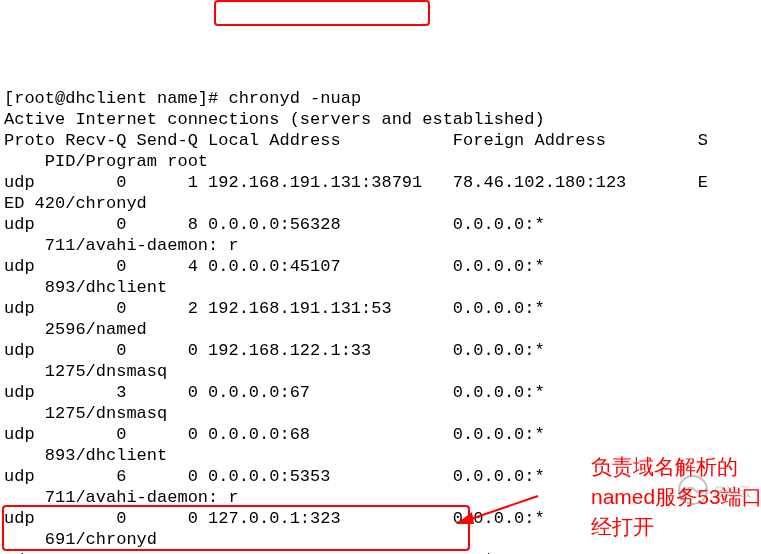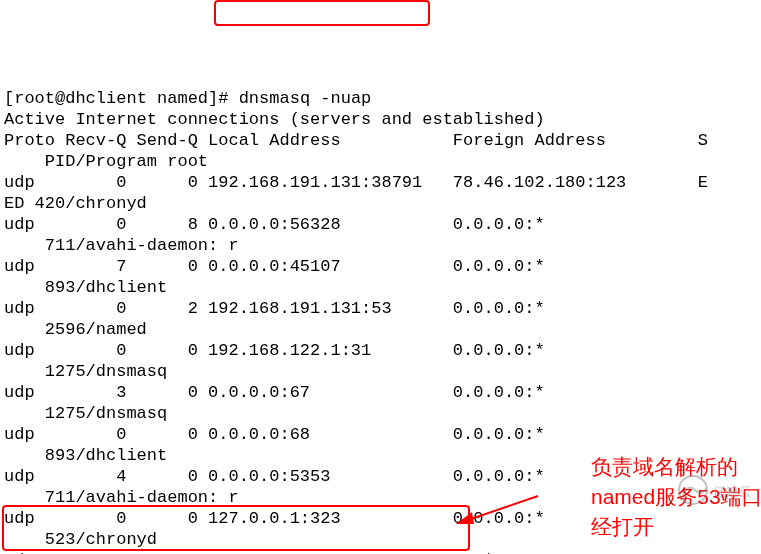--- a/index.html
+++ b/index.html
@@ -46,42 +46,42 @@
     opacity: 0.45;
     pointer-events: none;
   }
   .watermark svg { display:block; }
 </style>
 </head>
 <body>
 
 
 
-<span>[</span><span>root</span><span>@</span><span>dhclient</span> <span>named</span><span>]</span><span>#</span> <span>dnsmasq -nuap</span>
+<span>[</span><span>root</span><span>@</span><span>dhclient</span> <span>name</span><span>]</span><span>#</span> <span>chronyd -nuap</span>
 <span>Active Internet connections (servers and established)</span>
 <span>Proto Recv-Q Send-Q Local Address           Foreign Address         S</span>
 <span>    PID/Program root</span>
-<span>udp        0      0 192.168.191.131:38791   78.46.102.180:123       E</span>
+<span>udp        0      1 192.168.191.131:38791   78.46.102.180:123       E</span>
 <span>ED 420/chronyd</span>
 <span>udp        0      8 0.0.0.0:56328           0.0.0.0:*</span>
 <span>    711/avahi-daemon: r</span>
-<span>udp        7      0 0.0.0.0:45107           0.0.0.0:*</span>
+<span>udp        0      4 0.0.0.0:45107           0.0.0.0:*</span>
 <span>    893/dhclient</span>
 <span>udp        0      2 192.168.191.131:53      0.0.0.0:*</span>
 <span>    2596/named</span>
-<span>udp        0      0 192.168.122.1:31        0.0.0.0:*</span>
+<span>udp        0      0 192.168.122.1:33        0.0.0.0:*</span>
 <span>    1275/dnsmasq</span>
 <span>udp        3      0 0.0.0.0:67              0.0.0.0:*</span>
 <span>    1275/dnsmasq</span>
 <span>udp        0      0 0.0.0.0:68              0.0.0.0:*</span>
 <span>    893/dhclient</span>
-<span>udp        4      0 0.0.0.0:5353            0.0.0.0:*</span>
+<span>udp        6      0 0.0.0.0:5353            0.0.0.0:*</span>
 <span>    711/avahi-daemon: r</span>
 <span>udp        0      0 127.0.0.1:323           0.0.0.0:*</span>
-<span>    523/chronyd</span>
+<span>    691/chronyd</span>
 <span>udp6       0      0 :::60860                :::*</span>
 
 
 
 
 
 <div class="box-red" style="left:214px; top:0px; width:216px; height:26px;"></div>
 
 
 <div class="box-red" style="left:2px; top:505px; width:468px; height:46px;"></div>

